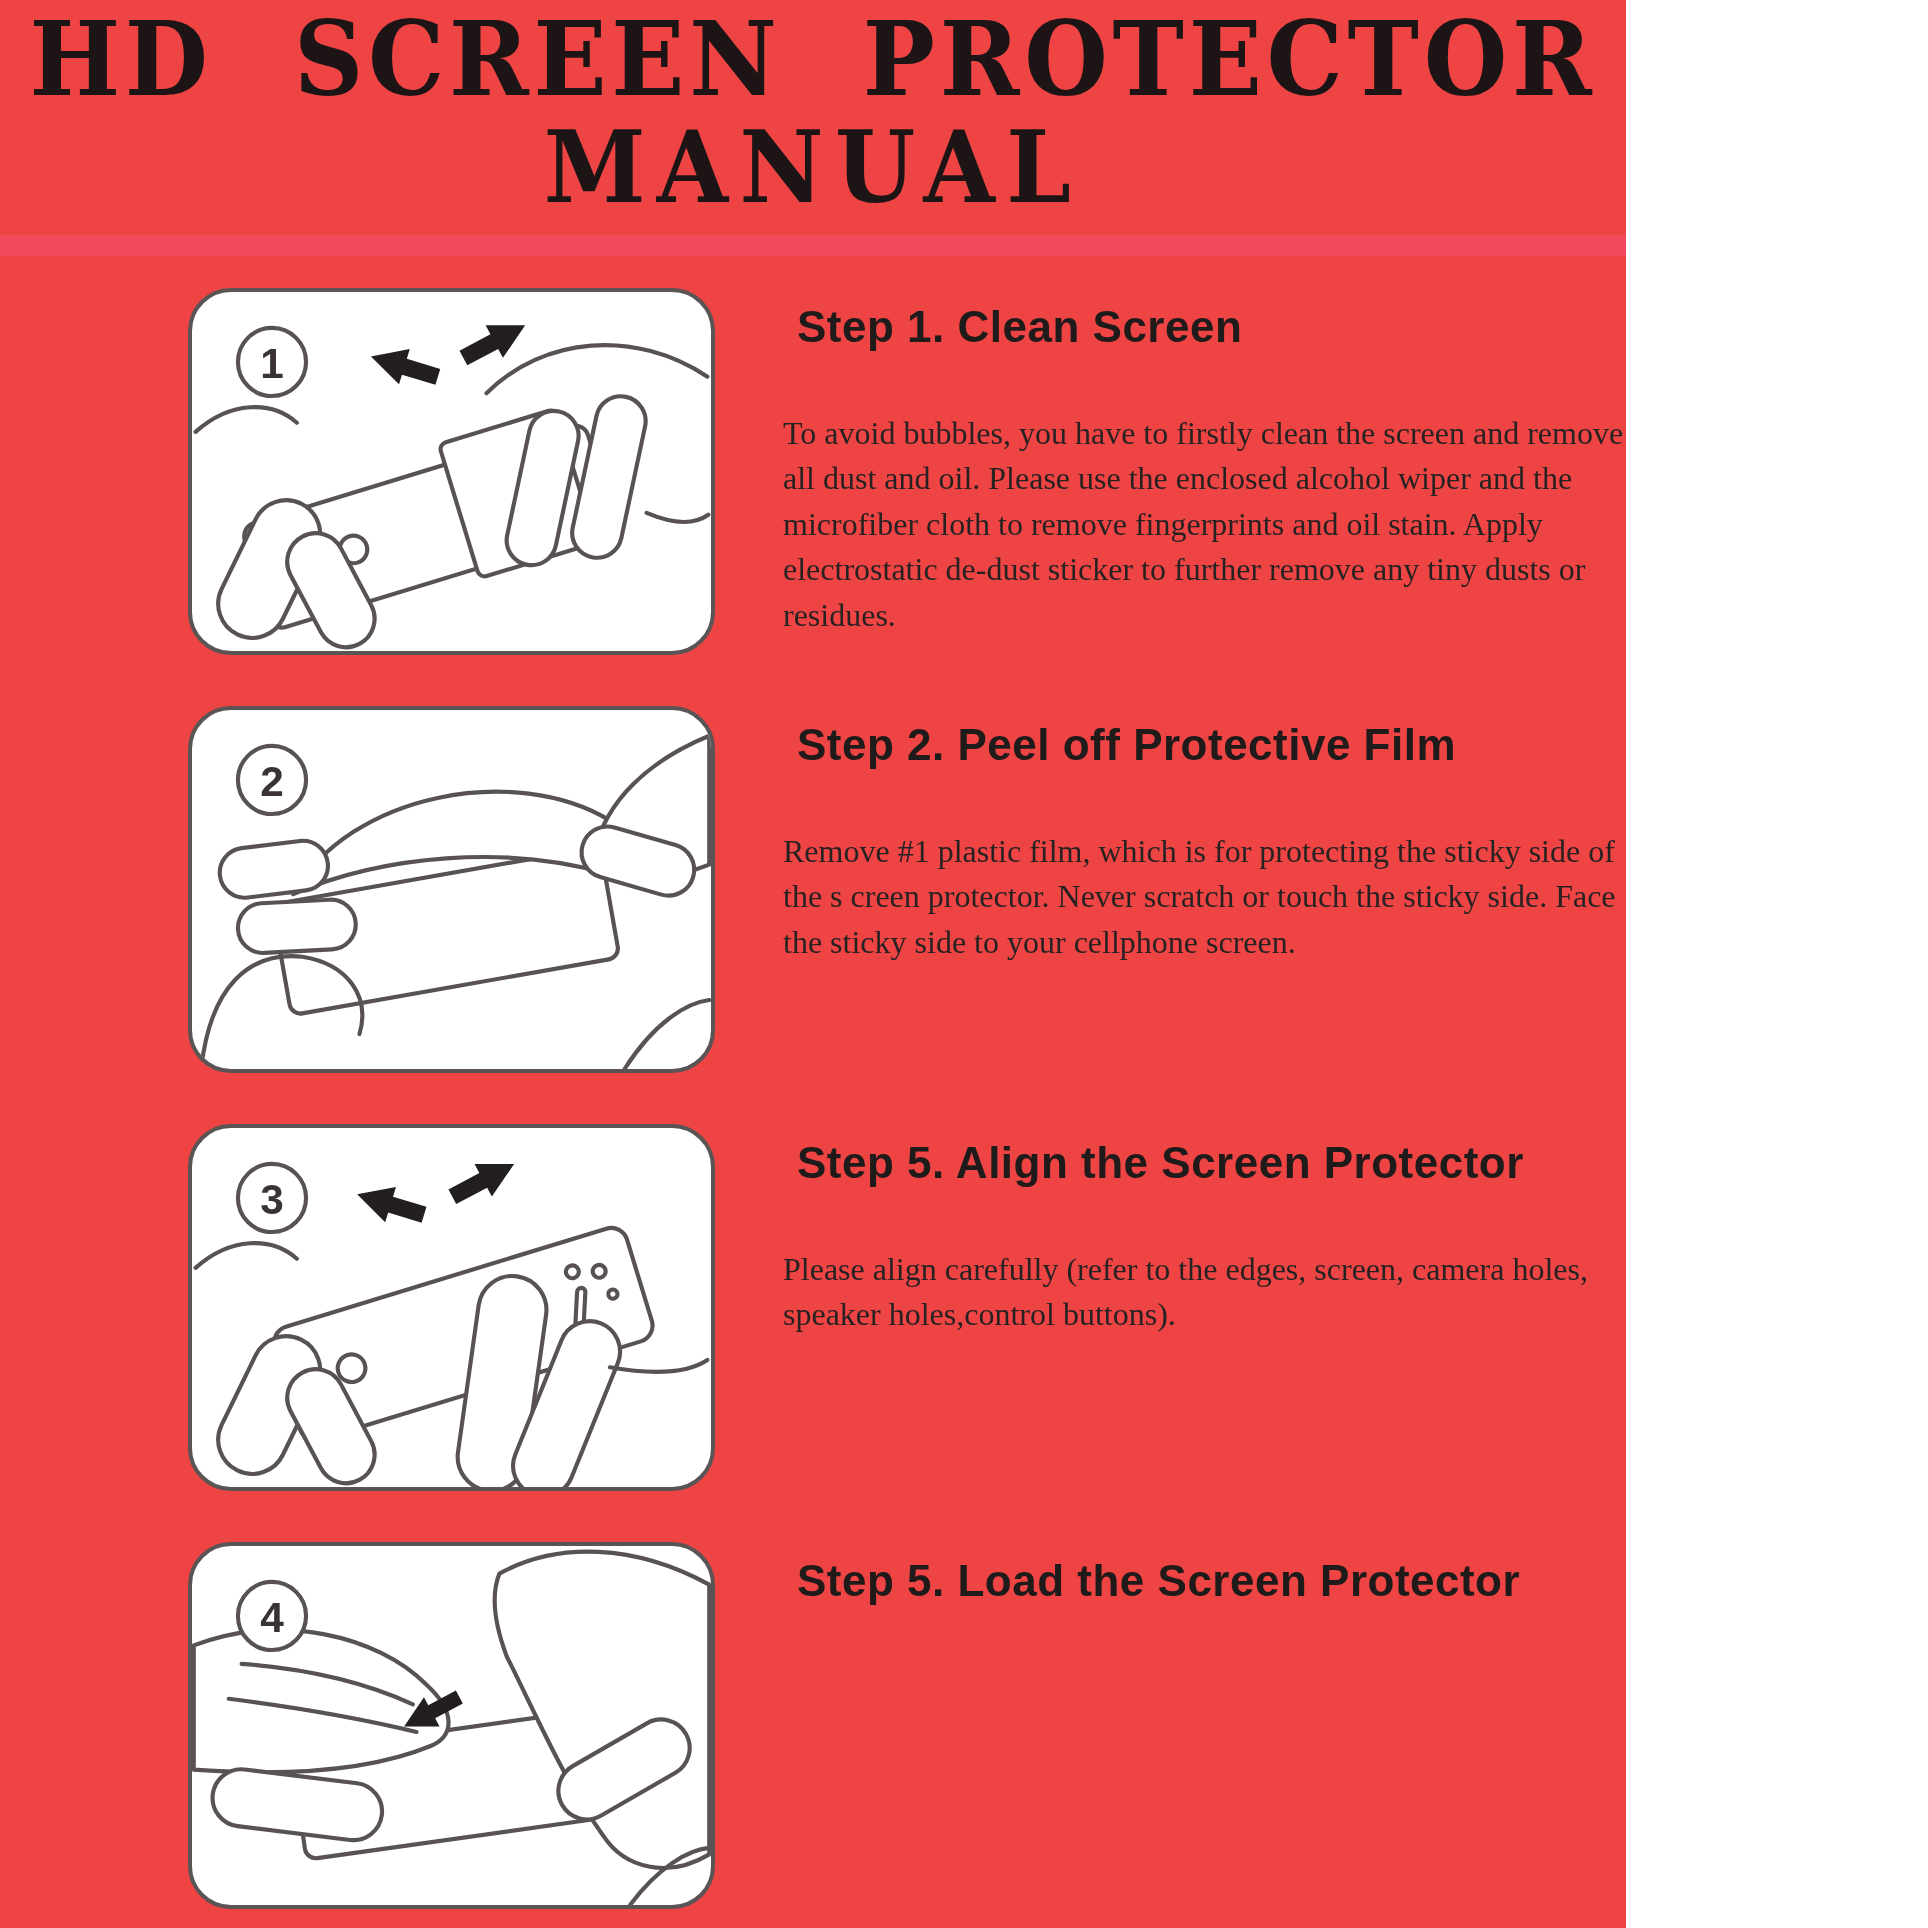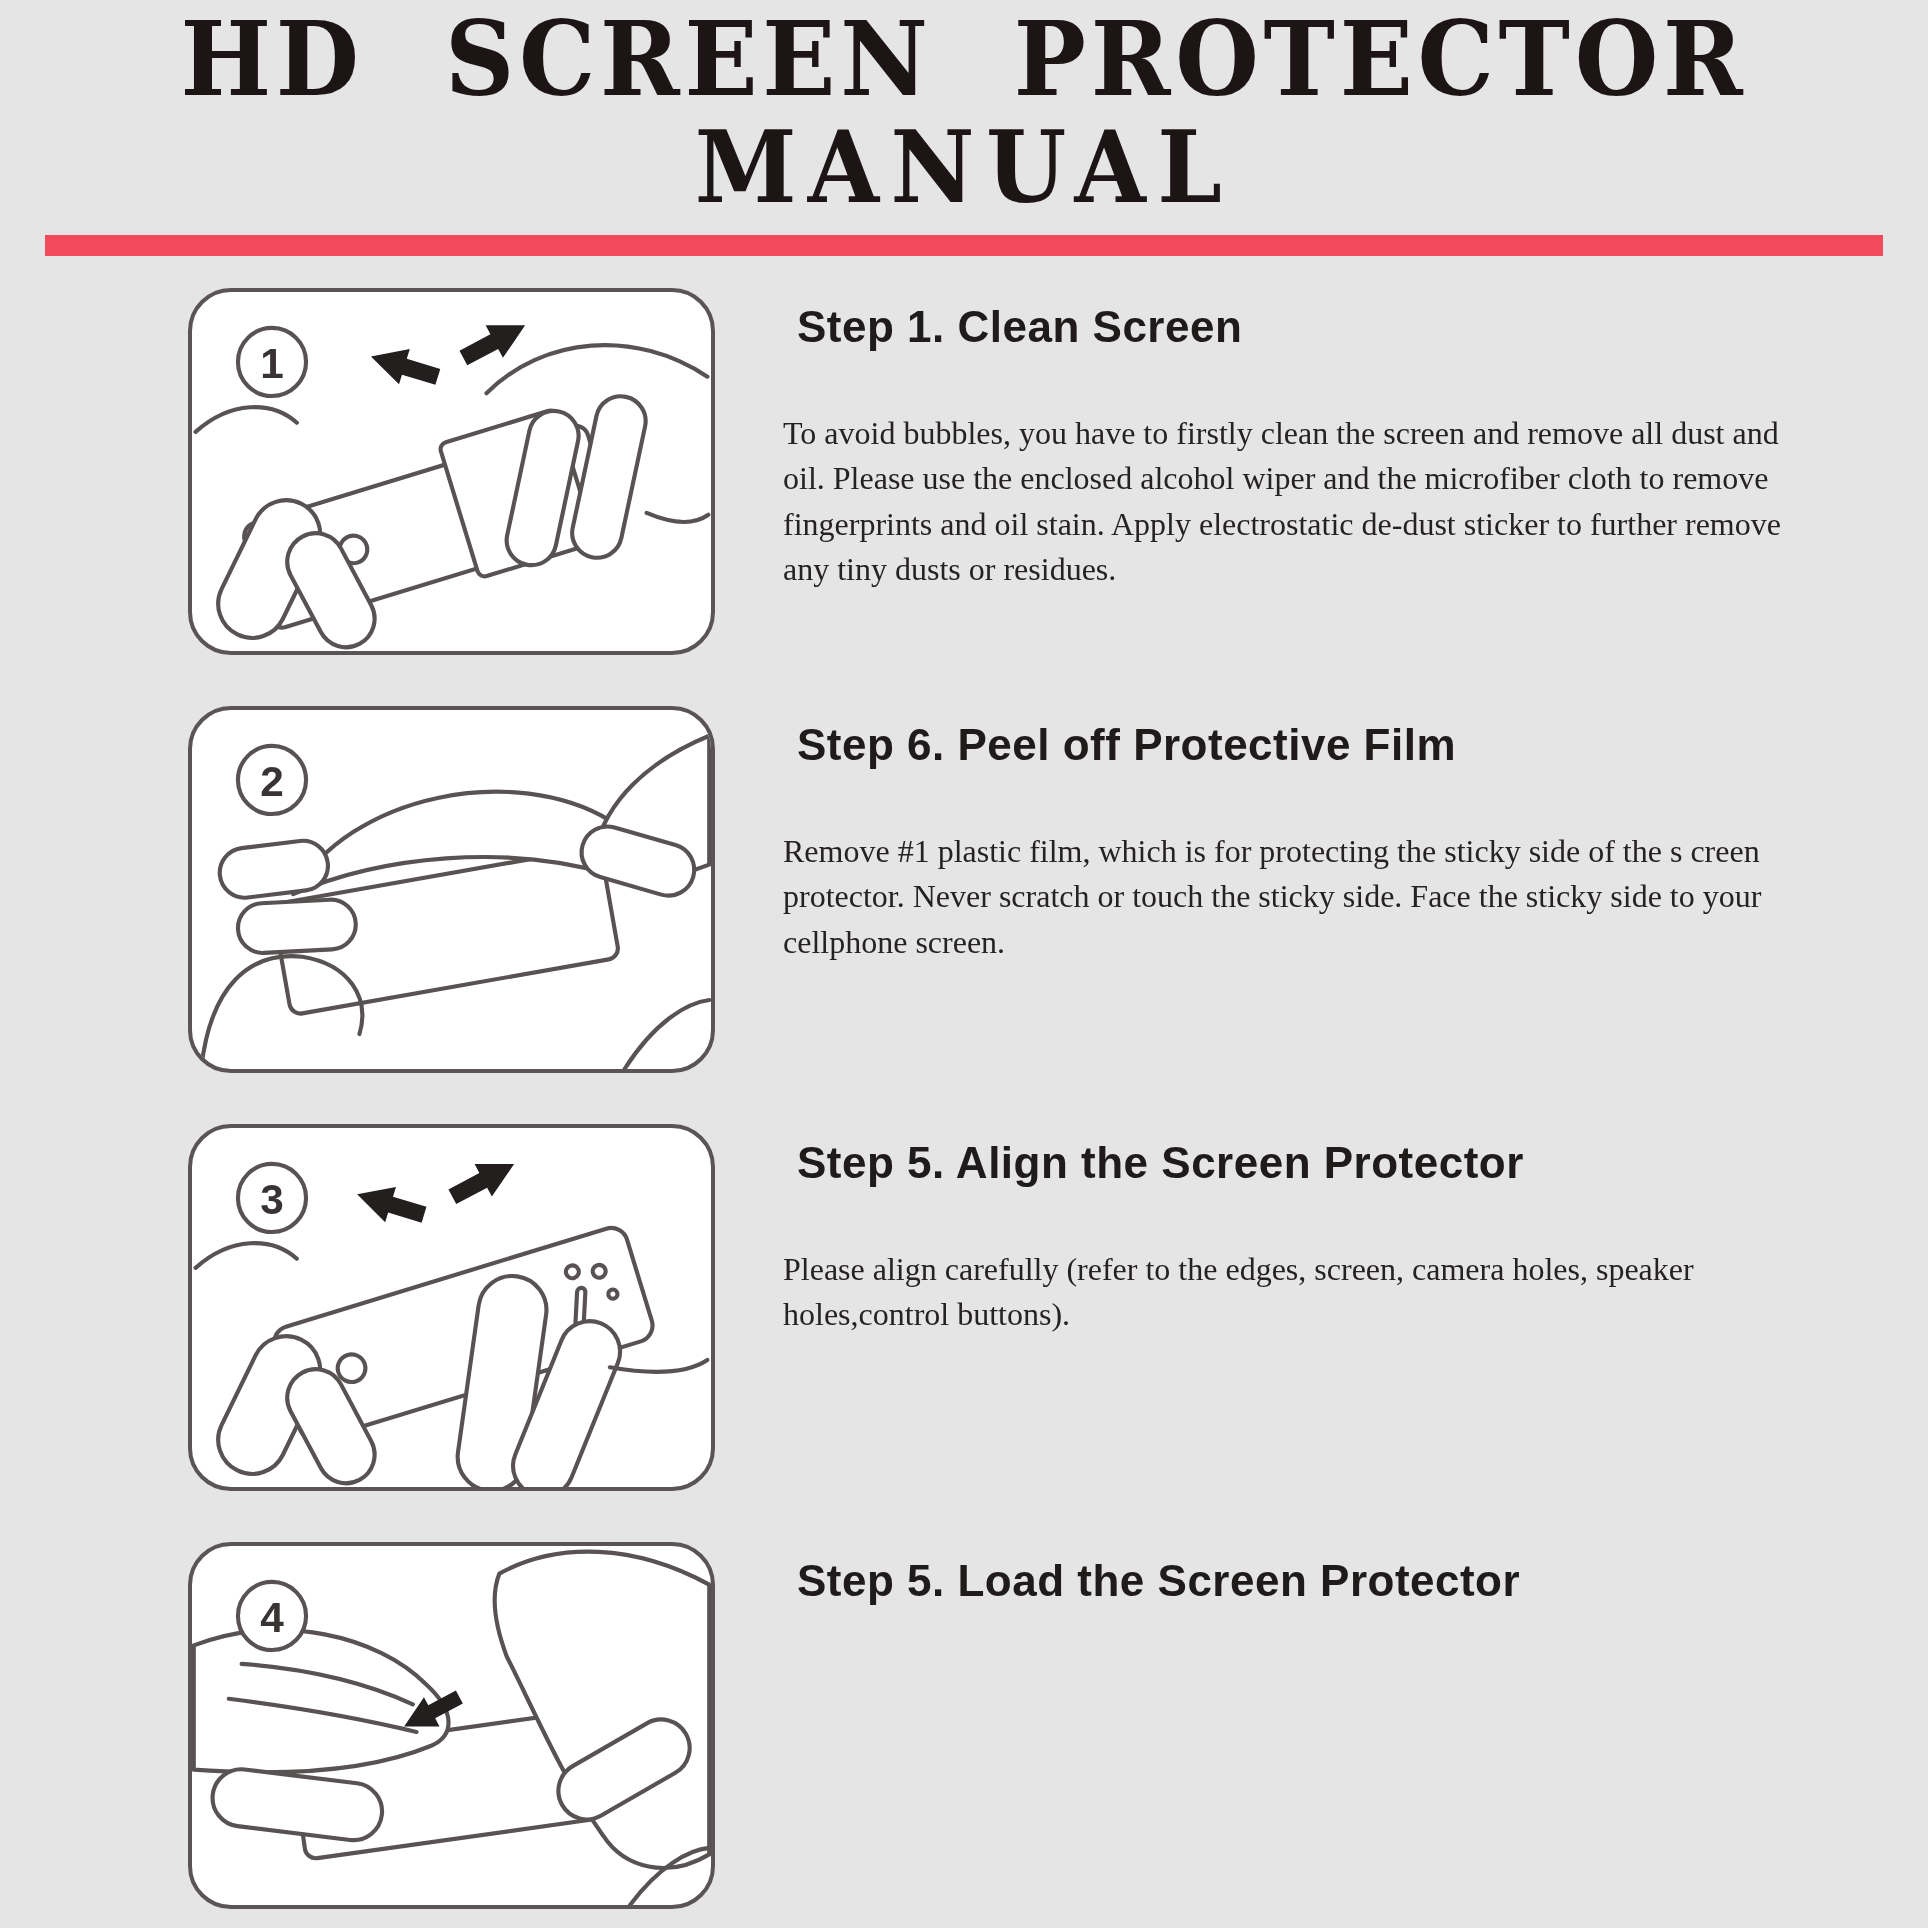--- a/index.html
+++ b/index.html
@@ -1,17 +1,17 @@
 <!DOCTYPE html>
 <html style="font-size:15px"><head>
 <meta charset="utf-8">
 <style>
   html,body { margin:0; padding:0; background:#ffffff; }
   .page {
-    position:relative; width:1928px; height:1928px; background:#e5e5e5;
+    position:relative; width:1626px; height:1928px; background:#ef4444;
     overflow:hidden; font-family:"Liberation Serif", serif; color:#241f1f;
   }
   .header { text-align:center; padding-top:13px; }
   .title-line {
     font-family:"DejaVu Serif", serif; font-weight:bold; color:#1d1515;
     transform:scaleY(1.08); transform-origin:center bottom; white-space:nowrap;
   }
   .title-line1 { font-size:96px; line-height:1.05; letter-spacing:4.7px; word-spacing:43px; }
   .title-line2 { font-size:92px;  line-height:1.05; letter-spacing:11.3px; margin-top:9.4px; }
   .divider { width:1838px; height:21px; margin:15px auto 0 auto; background:#f2495c; }
@@ -112,21 +112,21 @@
             <rect class="fw" x="420" y="136" width="125" height="56" rx="28" transform="rotate(16 482 164)"></rect>
             <path d="M468 390 C500 340 535 318 560 315"></path>
           </g>
           <g>
             <circle class="fw" cx="85" cy="76" r="37"></circle>
             <text class="fig-num" x="85" y="78" text-anchor="middle" dominant-baseline="central">2</text>
           </g>
         </svg>
       </div>
       <div class="step-text">
-        <h2 class="step-heading">Step 6. Peel off Protective Film</h2>
+        <h2 class="step-heading">Step 2. Peel off Protective Film</h2>
         <div class="step-body">Remove #1 plastic film, which is for protecting the sticky side of the s creen protector. Never scratch or touch the sticky side. Face the sticky side to your cellphone screen.</div>
       </div>
     </div>
 
     <div class="step-row">
       <div class="fig-box">
         <svg class="fig-svg" viewBox="0 0 560 390">
           <g transform="rotate(-17 300 230)">
             <rect class="fw" x="95" y="158" width="400" height="128" rx="18"></rect>
             <circle class="fw" cx="168" cy="222" r="15"></circle>

